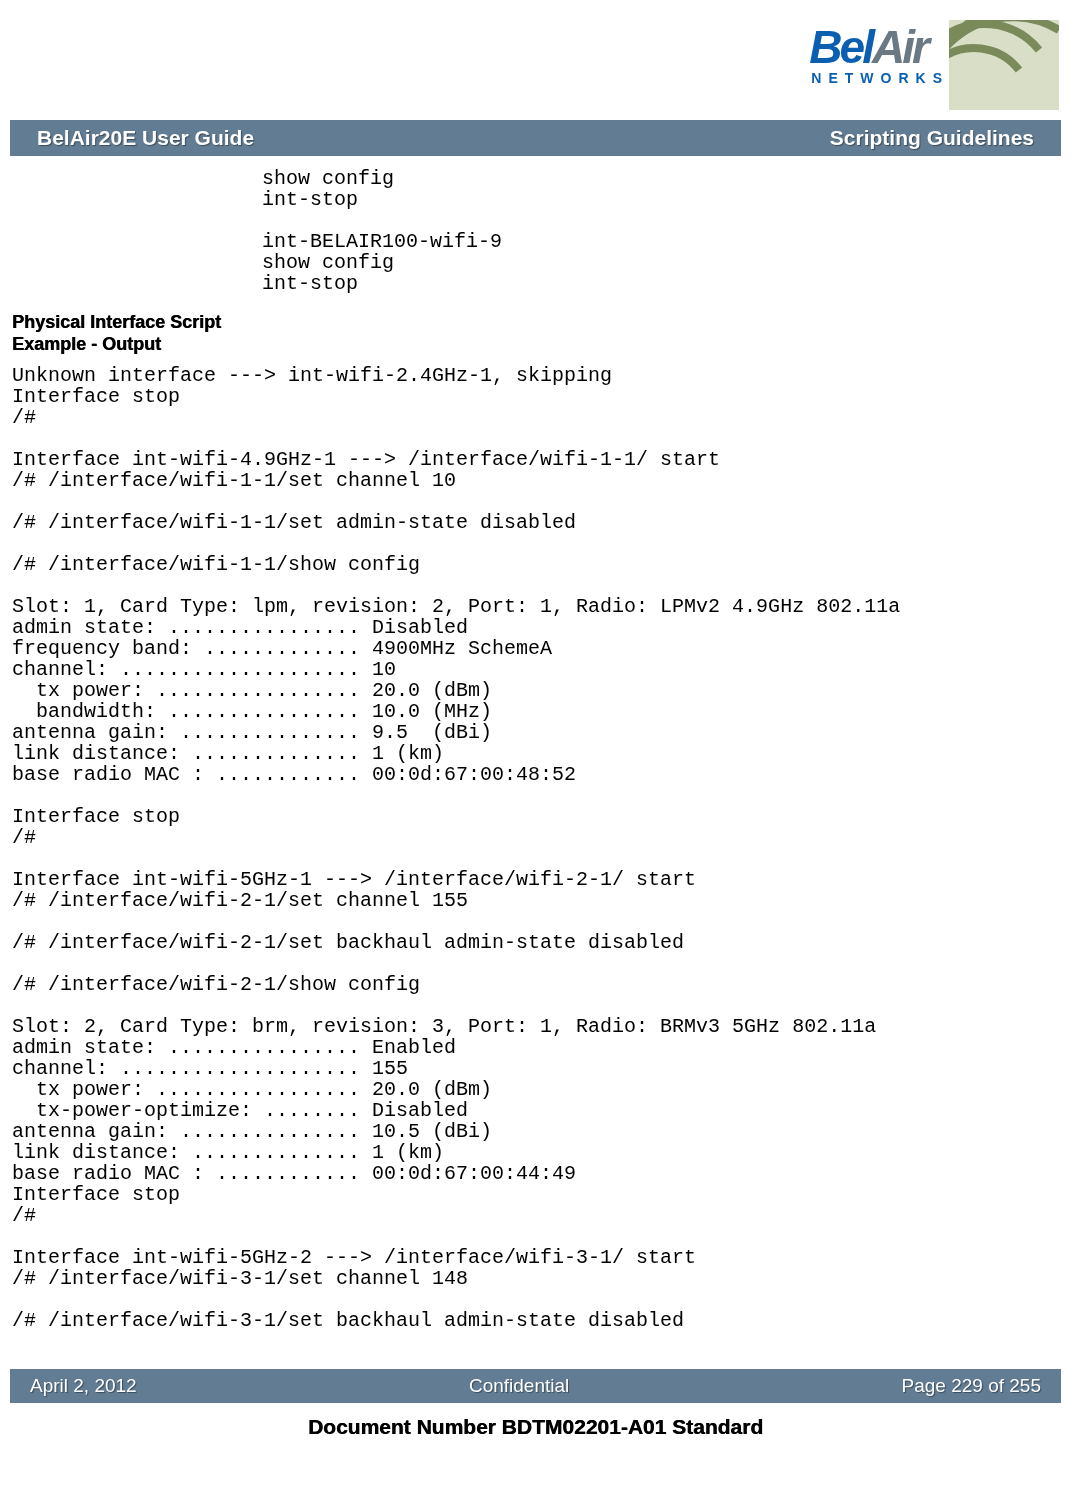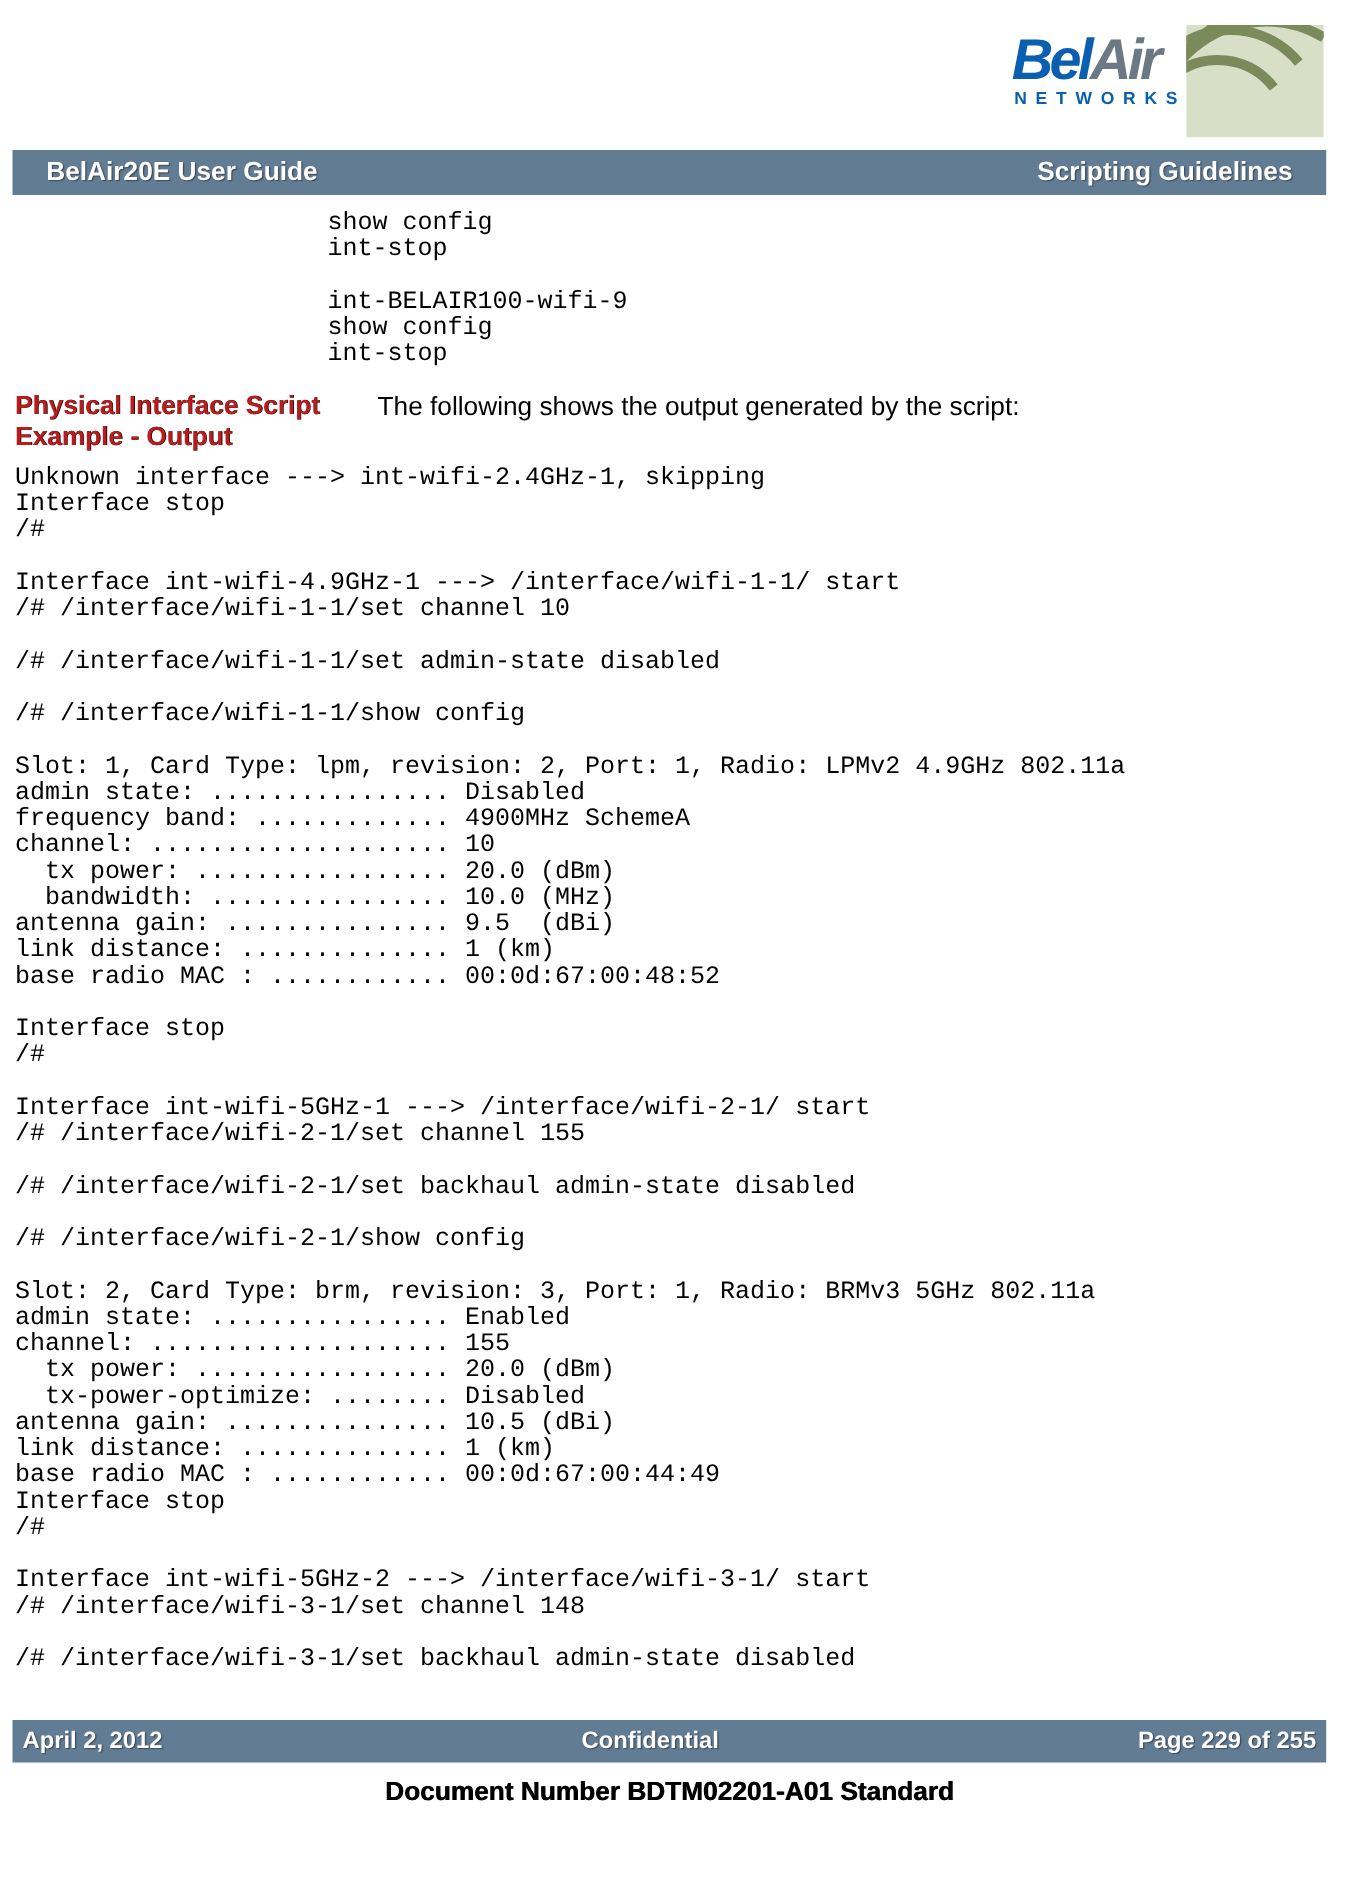--- a/index.html
+++ b/index.html
@@ -61,40 +61,40 @@
     margin: 6px 0;
   }
   .indented-code { margin-left: 250px; }
   .section-block {
     display: flex;
     align-items: flex-start;
     margin: 18px 0 10px 0;
     gap: 20px;
   }
   .section-title {
-    font-size: 21px;
+    font-size: 18px;
     font-weight: 700;
     width: 270px;
-    color: #b91c1c;
+    color: #000000;
     line-height: 1.2;
     flex-shrink:0;
     text-shadow: 0.5px 0 0 #000;
   }
   .section-desc {
     font-size: 21px;
     line-height: 1.3;
   }
   .footer-bar {
     background: #617c93;
     color: #fff;
     display: flex;
     justify-content: space-between;
-    padding: 6px 8px;
+    padding: 6px 20px;
     font-size: 19px;
-    font-weight: 700;
+    font-weight: 400;
     margin: 38px -2px 0 -2px;
     text-shadow: 1px 1px 1px rgba(0,0,0,0.4);
   }
   .doc-number {
     text-align: center;
     font-size: 21px;
     font-weight: 700;
     margin-top: 12px;
     text-shadow: 0.5px 0 0 #000;
   }
@@ -131,21 +131,20 @@
 
   <div class="code-block indented-code">show config
 int-stop
 
 int-BELAIR100-wifi-9
 show config
 int-stop</div>
 
   <div class="section-block">
     <div class="section-title">Physical Interface Script Example - Output</div>
-    <div class="section-desc">The following shows the output generated by the script:</div>
   </div>
 
   <div class="code-block">Unknown interface ---&gt; int-wifi-2.4GHz-1, skipping
 Interface stop
 /#
 
 Interface int-wifi-4.9GHz-1 ---&gt; /interface/wifi-1-1/ start
 /# /interface/wifi-1-1/set channel 10
 
 /# /interface/wifi-1-1/set admin-state disabled

